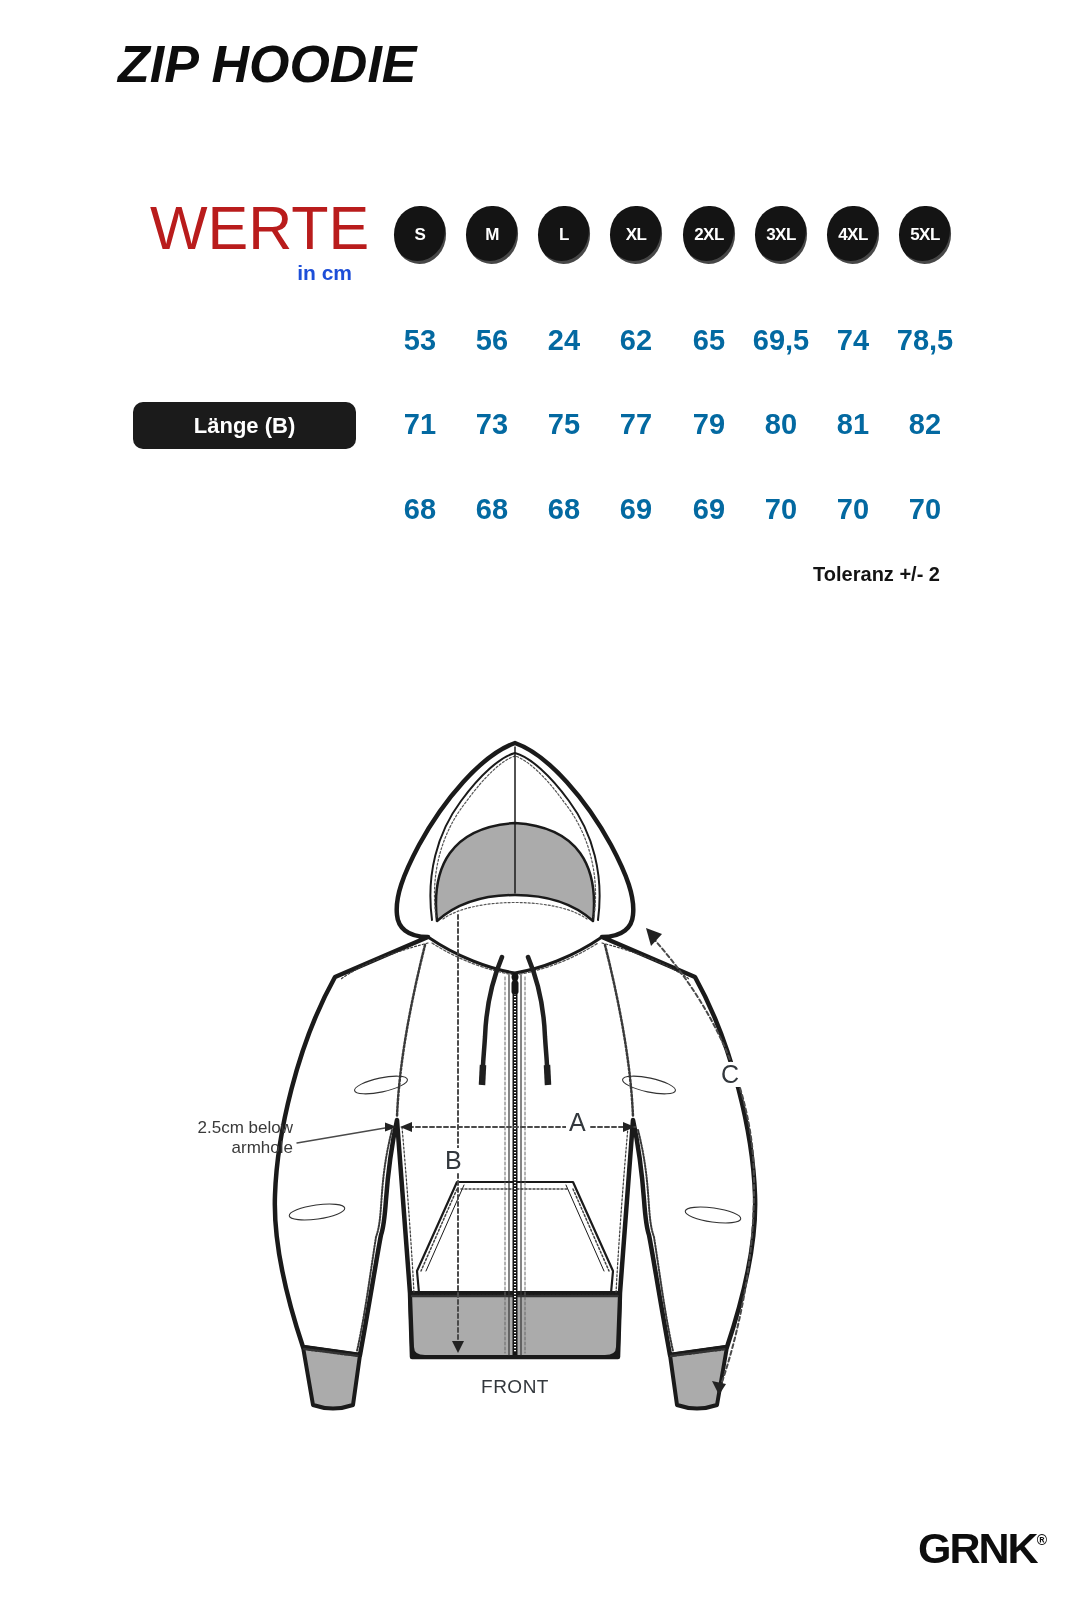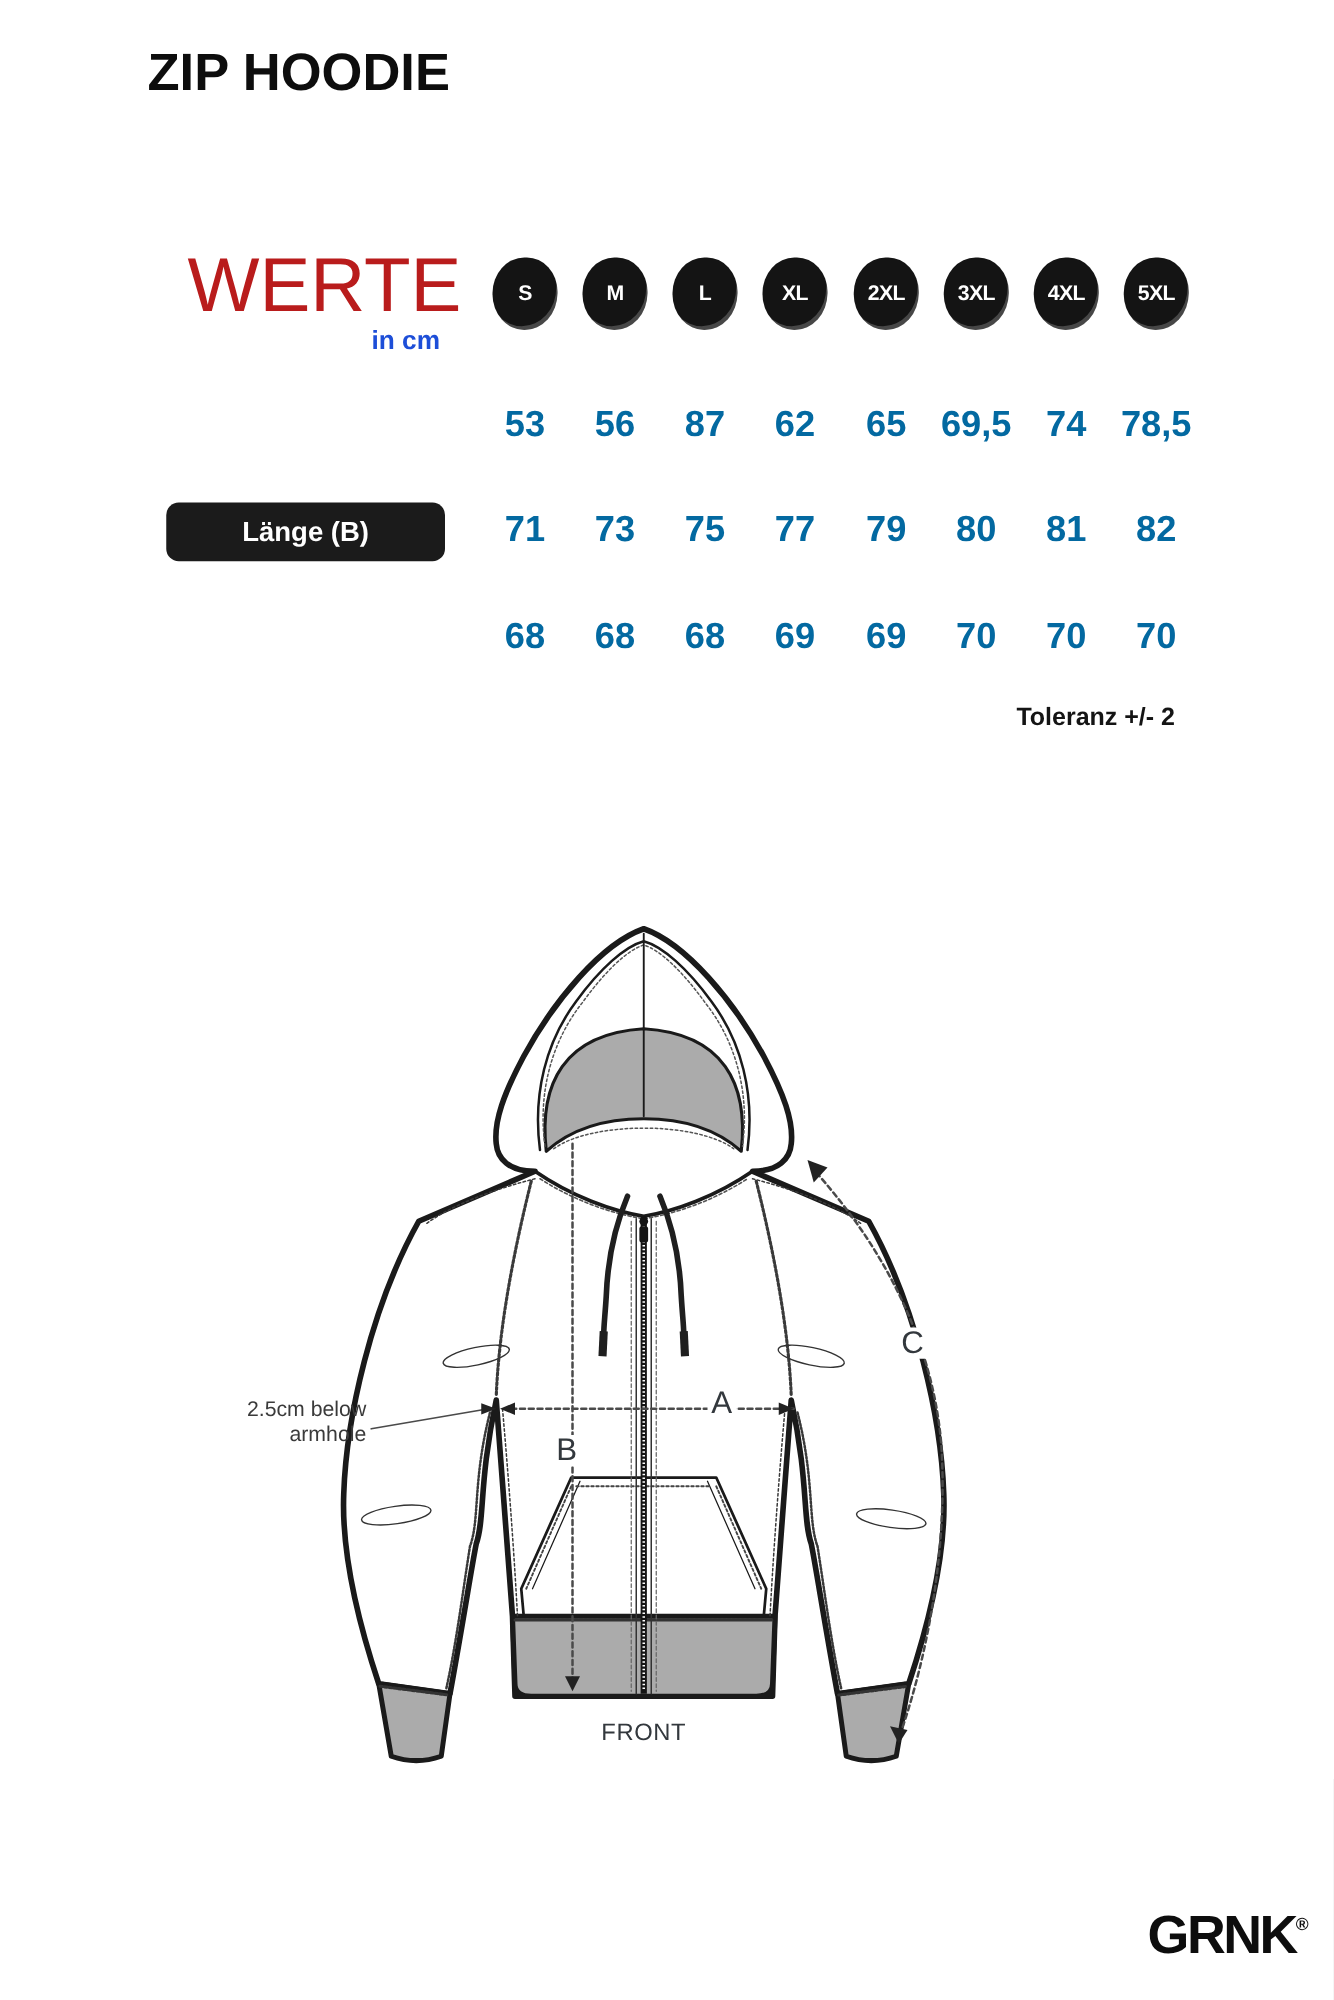--- a/index.html
+++ b/index.html
@@ -3,21 +3,21 @@
 <meta charset="utf-8">
 <style>
   html,body{margin:0;padding:0;background:#e8e8e8;}
   .page{
     position:relative;width:1067px;height:1600px;margin:0 auto;
     background:#ffffff;overflow:hidden;
     font-family:"Liberation Sans",sans-serif;color:#141414;
   }
   .title{
     position:absolute;left:118px;top:34px;
-    font-size:42px;font-weight:900;letter-spacing:0px;
+    font-size:52px;font-weight:900;font-style:italic;letter-spacing:0px;
     color:#0d0d0d;white-space:nowrap;
   }
   .werte-block{position:absolute;left:150px;top:198px;width:202px;text-align:right;}
   .werte-label{font-size:61px;font-weight:400;line-height:1.0;color:#b91c1c;}
   .unit-label{font-size:21px;font-weight:700;margin-top:2px;color:#1d4ed8;}
   .badge{
     position:absolute;top:206px;width:52px;height:58px;margin-left:-26px;
     background:#141414;border-radius:50% 48% 52% 50%;
     display:flex;align-items:center;justify-content:center;
     color:#fff;font-weight:800;font-size:17px;letter-spacing:-0.5px;
@@ -72,21 +72,21 @@
   <div class="badge" style="left:492px">M</div>
   <div class="badge" style="left:564px">L</div>
   <div class="badge" style="left:636px">XL</div>
   <div class="badge" style="left:709px">2XL</div>
   <div class="badge" style="left:781px">3XL</div>
   <div class="badge" style="left:853px">4XL</div>
   <div class="badge" style="left:925px">5XL</div>
 
   <div class="val" style="left:420px;top:324px">53</div>
   <div class="val" style="left:492px;top:324px">56</div>
-  <div class="val" style="left:564px;top:324px">87</div>
+  <div class="val" style="left:564px;top:324px">24</div>
   <div class="val" style="left:636px;top:324px">62</div>
   <div class="val" style="left:709px;top:324px">65</div>
   <div class="val" style="left:781px;top:324px">69,5</div>
   <div class="val" style="left:853px;top:324px">74</div>
   <div class="val" style="left:925px;top:324px">78,5</div>
 
   <div class="pill" style="top:402px">Länge (B)</div>
   <div class="val" style="left:420px;top:408px">71</div>
   <div class="val" style="left:492px;top:408px">73</div>
   <div class="val" style="left:564px;top:408px">75</div>

